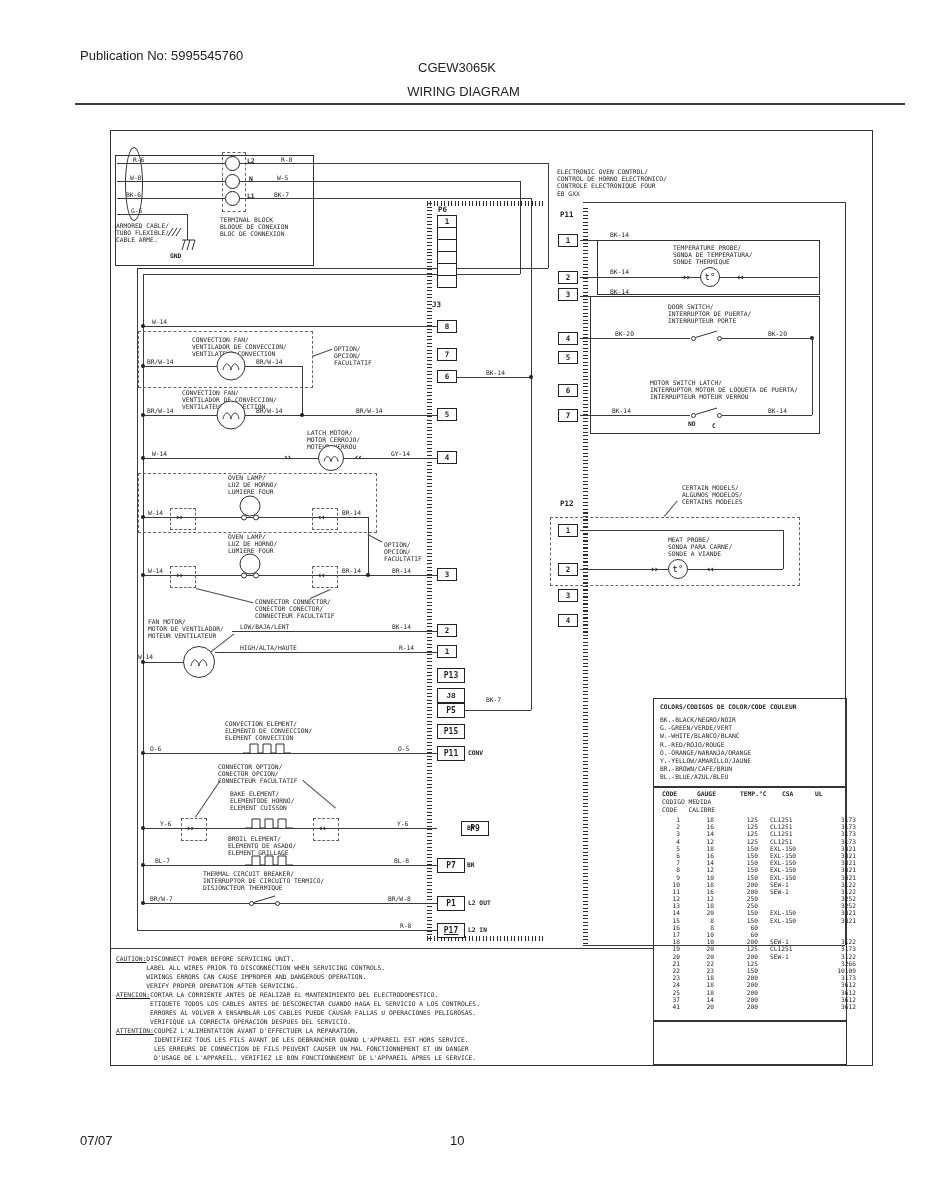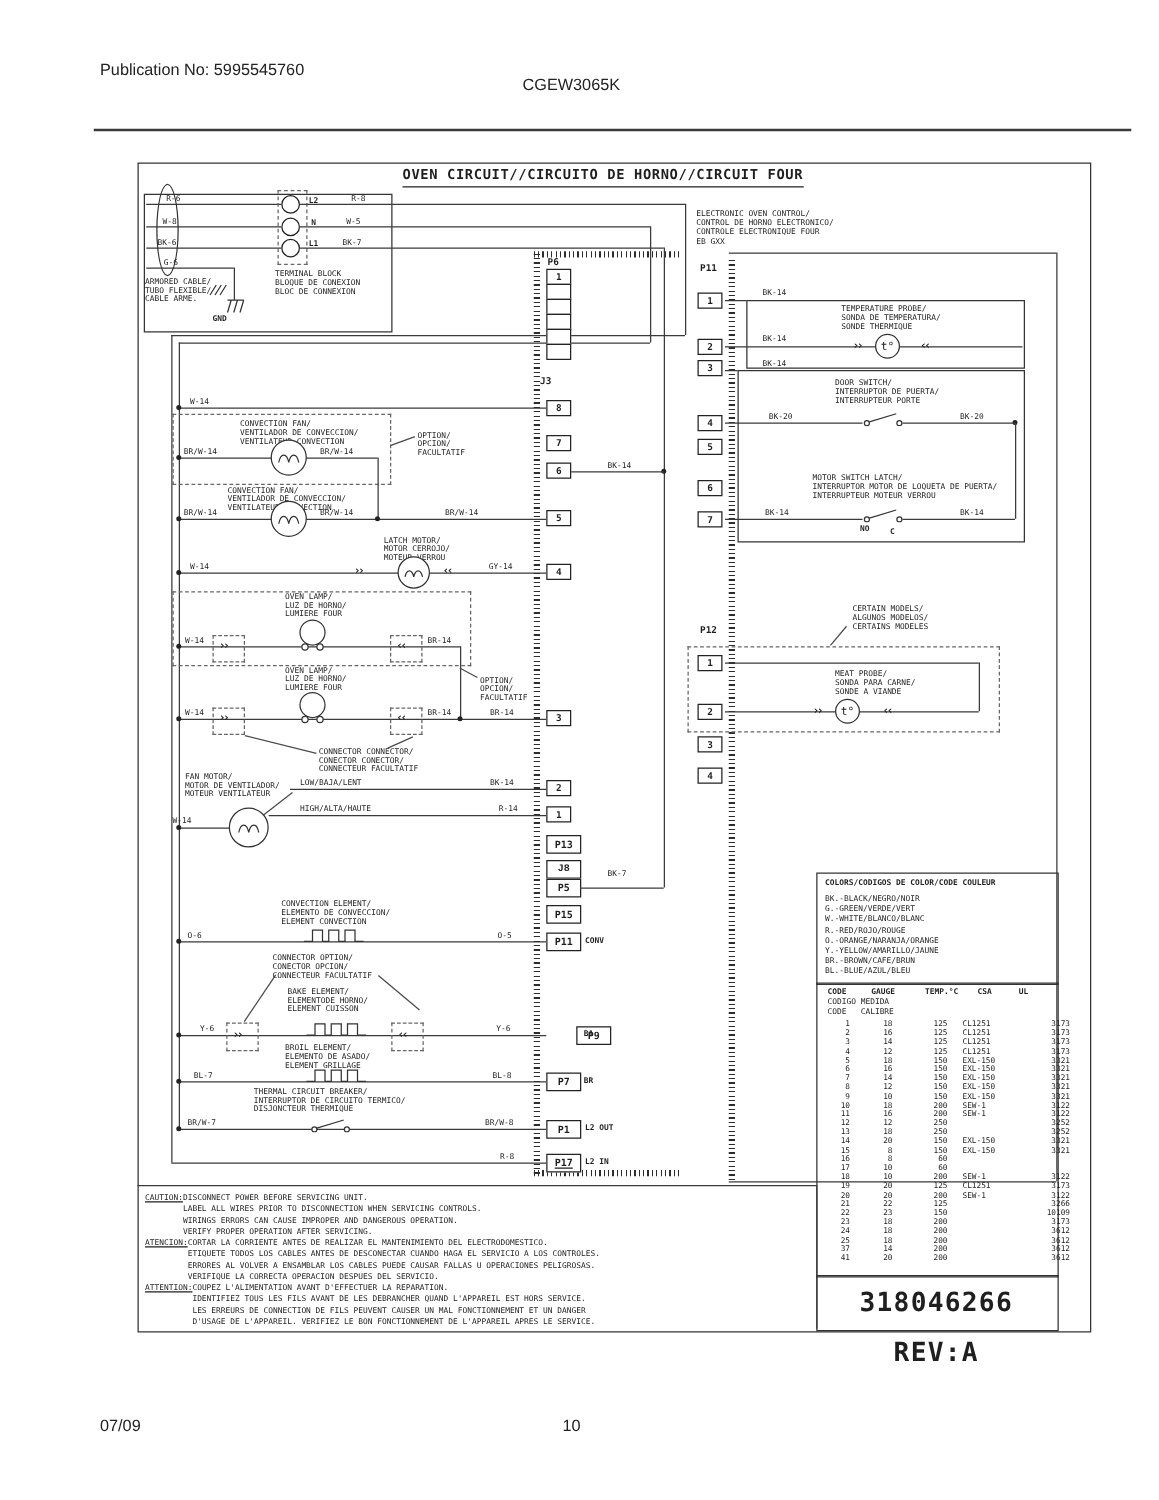--- a/index.html
+++ b/index.html
@@ -39,25 +39,25 @@
   .title{position:absolute;font:bold 11px/14px "DejaVu Sans Mono",monospace;letter-spacing:.5px;
          border-bottom:1.5px solid #222;padding-bottom:2px;white-space:pre;}
 </style>
 </head>
 <body>
 
 <div id="page">
 
   <div class="hdr" style="left:80px;top:48px;">Publication No: 5995545760</div>
   <div class="hdr" style="left:418px;top:60px;">CGEW3065K</div>
+  <div class="hdr" style="left:0;top:84px;width:927px;text-align:center;">WIRING DIAGRAM</div>
   <div class="hl" style="left:75px;top:103px;width:830px;height:2px;"></div>
 
   <div class="box" style="left:110px;top:130px;width:761px;height:934px;"></div>
 
-  <div class="title" style="left:322px;top:133px;">OVEN CIRCUIT//CIRCUITO DE HORNO//CIRCUIT FOUR</div>
 
   <div class="box" style="left:115px;top:155px;width:197px;height:109px;"></div>
   <div class="hl" style="left:117px;top:163px;width:108px;"></div>
   <div class="hl" style="left:117px;top:181px;width:108px;"></div>
   <div class="hl" style="left:117px;top:198px;width:108px;"></div>
   <div class="hl" style="left:117px;top:214px;width:70px;"></div>
   <div class="box" style="left:125px;top:147px;width:16px;height:72px;border-radius:50%;background:#fff0;"></div>
   <div class="t" style="left:133px;top:156px;">R-6</div>
   <div class="t" style="left:130px;top:174px;">W-8</div>
   <div class="t" style="left:126px;top:191px;">BK-6</div>
@@ -503,21 +503,20 @@
       <span class="trow"><span class="c1">24</span><span class="c2">18</span><span class="c3">200</span><span class="c4"></span><span class="c5">3612</span></span>
 
       <span class="trow"><span class="c1">25</span><span class="c2">18</span><span class="c3">200</span><span class="c4"></span><span class="c5">3612</span></span>
 
       <span class="trow"><span class="c1">37</span><span class="c2">14</span><span class="c3">200</span><span class="c4"></span><span class="c5">3612</span></span>
 
       <span class="trow"><span class="c1">41</span><span class="c2">20</span><span class="c3">200</span><span class="c4"></span><span class="c5">3612</span></span>
     </div>
 
   <div class="box" style="left:653px;top:1020px;width:192px;height:43px;"></div>
-  <div class="bigpn" style="left:653px;top:1022px;width:192px;">318046266 REV:A</div>
 
   <div class="hl" style="left:110px;top:948px;width:543px;"></div>
   <div class="vl" style="left:653px;top:948px;height:115px;"></div>
   <div style="position:absolute;left:116px;top:954px;">
 
       <span class="cl"><span class="u">CAUTION:</span><span>DISCONNECT POWER BEFORE SERVICING UNIT.</span></span>
 
       <span class="cl"><span class="u"></span><span>        LABEL ALL WIRES PRIOR TO DISCONNECTION WHEN SERVICING CONTROLS.</span></span>
 
       <span class="cl"><span class="u"></span><span>        WIRINGS ERRORS CAN CAUSE IMPROPER AND DANGEROUS OPERATION.</span></span>
@@ -534,16 +533,16 @@
 
       <span class="cl"><span class="u">ATTENTION:</span><span>COUPEZ L'ALIMENTATION AVANT D'EFFECTUER LA REPARATION.</span></span>
 
       <span class="cl"><span class="u"></span><span>          IDENTIFIEZ TOUS LES FILS AVANT DE LES DEBRANCHER QUAND L'APPAREIL EST HORS SERVICE.</span></span>
 
       <span class="cl"><span class="u"></span><span>          LES ERREURS DE CONNECTION DE FILS PEUVENT CAUSER UN MAL FONCTIONNEMENT ET UN DANGER</span></span>
 
       <span class="cl"><span class="u"></span><span>          D'USAGE DE L'APPAREIL. VERIFIEZ LE BON FONCTIONNEMENT DE L'APPAREIL APRES LE SERVICE.</span></span>
     </div>
 
-  <div class="hdr" style="left:80px;top:1133px;">07/09</div>
+  <div class="hdr" style="left:80px;top:1133px;">07/07</div>
   <div class="hdr" style="left:450px;top:1133px;">10</div>
 
 </div>
 
 </body></html>

